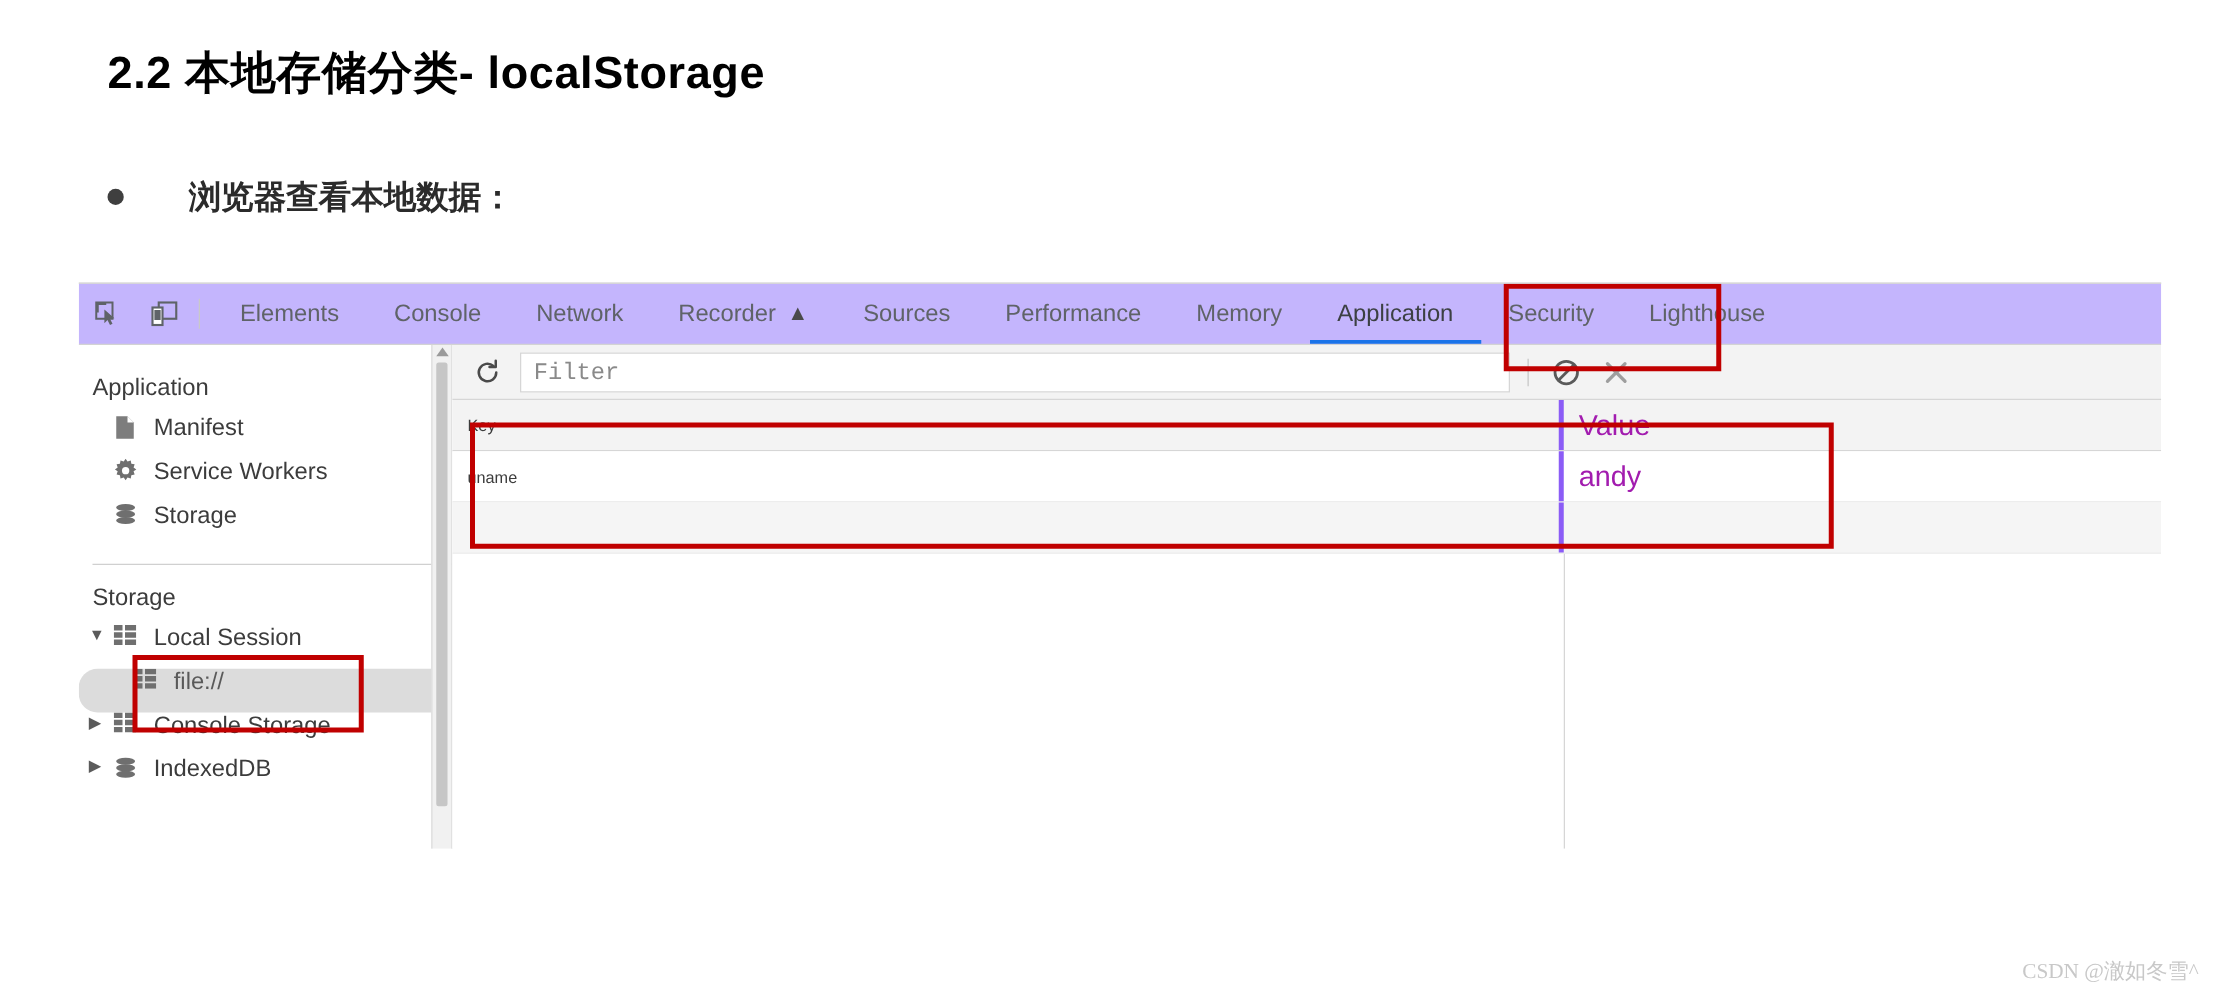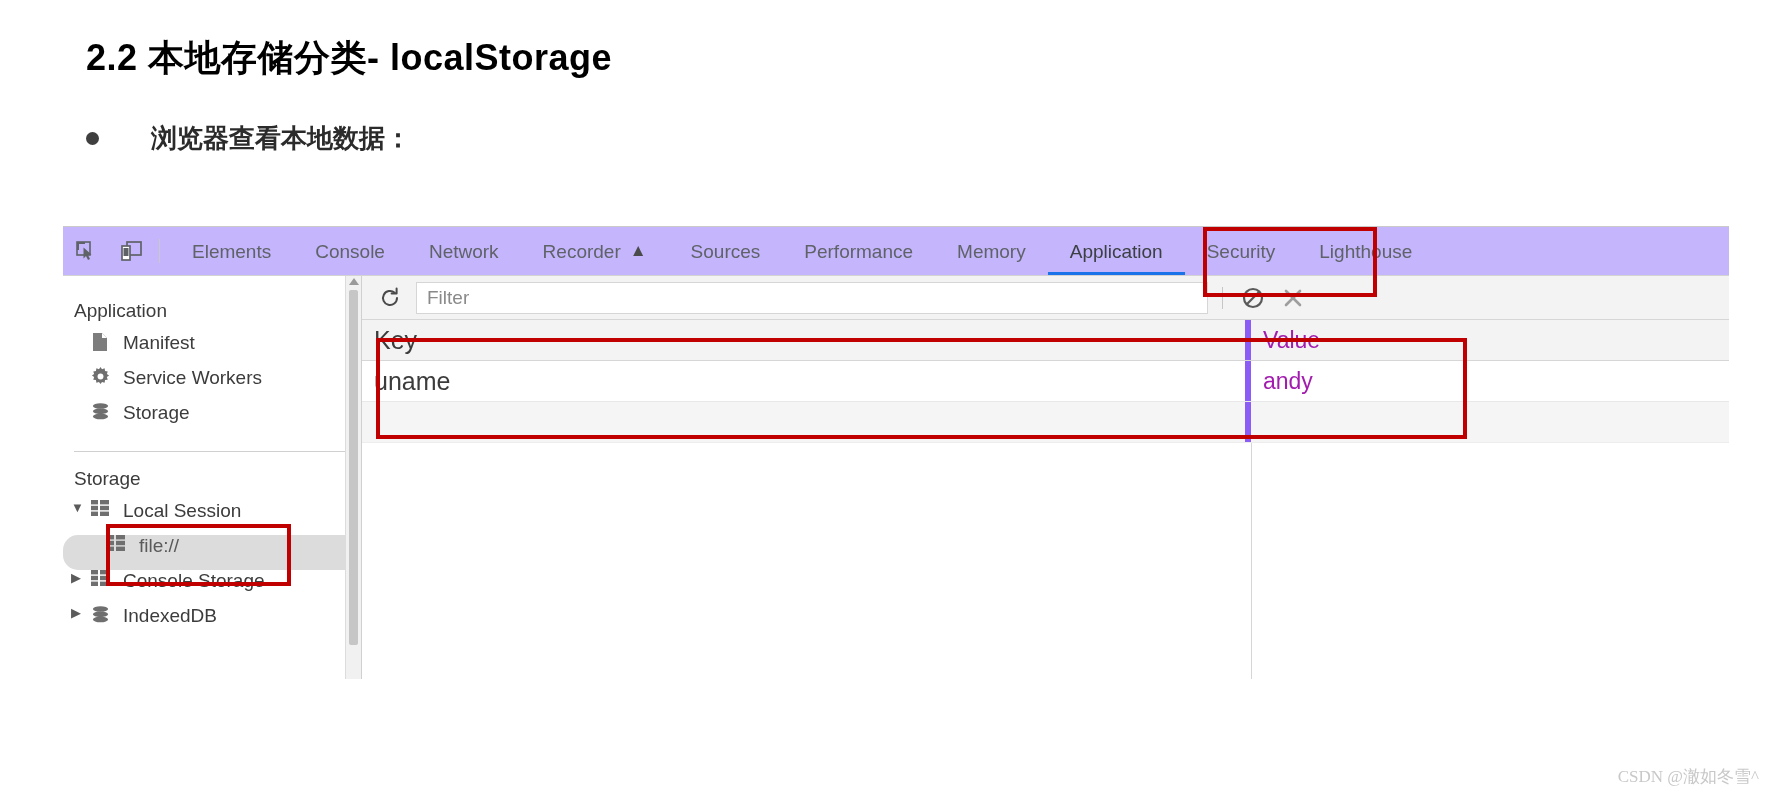--- a/index.html
+++ b/index.html
@@ -23,21 +23,21 @@
     font-size: 36px;
     font-weight: bold;
     color: #000000;
     letter-spacing: 0.5px;
     white-space: nowrap;
   }
 
   #bullet-row {
     position: absolute;
     left: 86px;
-    top: 121px;
+    top: 140px;
     display: flex;
     align-items: center;
     gap: 0px;
   }
   #bullet-dot {
     width: 13px;
     height: 13px;
     border-radius: 50%;
     background: #3f3f3f;
     display: inline-block;
@@ -233,21 +233,21 @@
     max-width: 790px;
   }
   #filter-input {
     border: none;
     outline: none;
     width: 100%;
     height: 100%;
     font-size: 19px;
     color: #3c3c3c;
     padding-left: 10px;
-    font-family: Liberation Sans, sans-serif;
+    font-family: Liberation Mono, monospace;
     background: transparent;
   }
   #filter-input::placeholder { color: #8a8a8a; }
   .vsep {
     width: 1px;
     height: 22px;
     background: #c6c6c6;
     margin: 0 10px;
   }
   .bar-icon-btn {
@@ -271,25 +271,25 @@
   }
   .kv-header {
     background: #f3f3f3;
     border-bottom: 1px solid #d6d6d6;
     color: #3c3c3c;
   }
   .kv-data { background: #ffffff; border-bottom: 1px solid #e8e8e8; }
   .kv-empty { background: #f5f5f5; border-bottom: 1px solid #ededed; }
   .cell-key {
     width: 889px;
-    font-size: 25px;
+    font-size: 13px;
     padding-left: 12px;
     box-sizing: border-box;
     color: #3c3c3c;
-    border-right: 6px solid #8b5cf6;
+    border-right: 4px solid #8b5cf6;
     height: 100%;
     display: flex;
     align-items: center;
   }
   .cell-value {
     flex: 1;
     font-size: 23px;
     padding-left: 12px;
     box-sizing: border-box;
     color: #a21caf;

